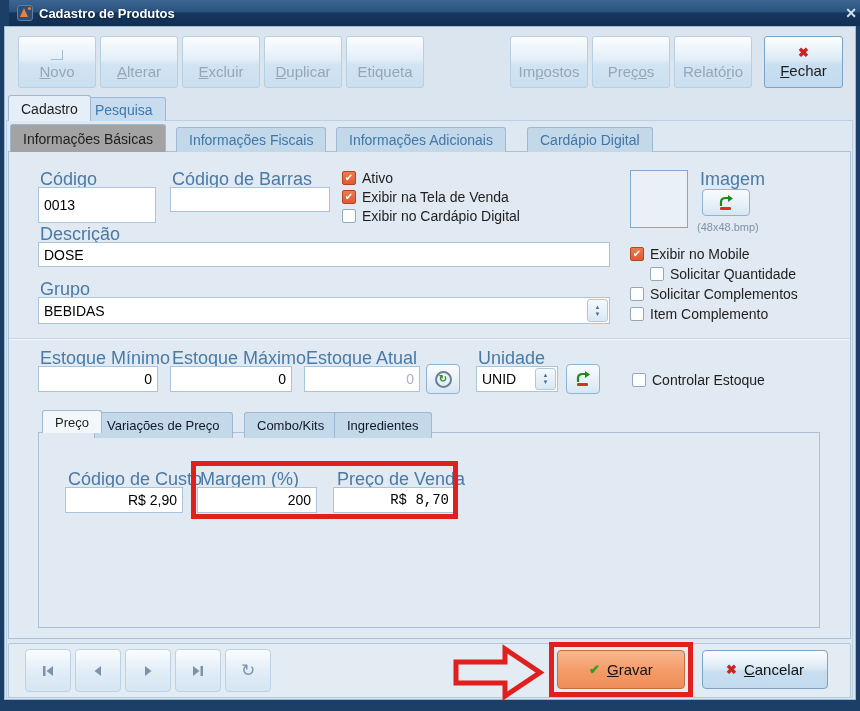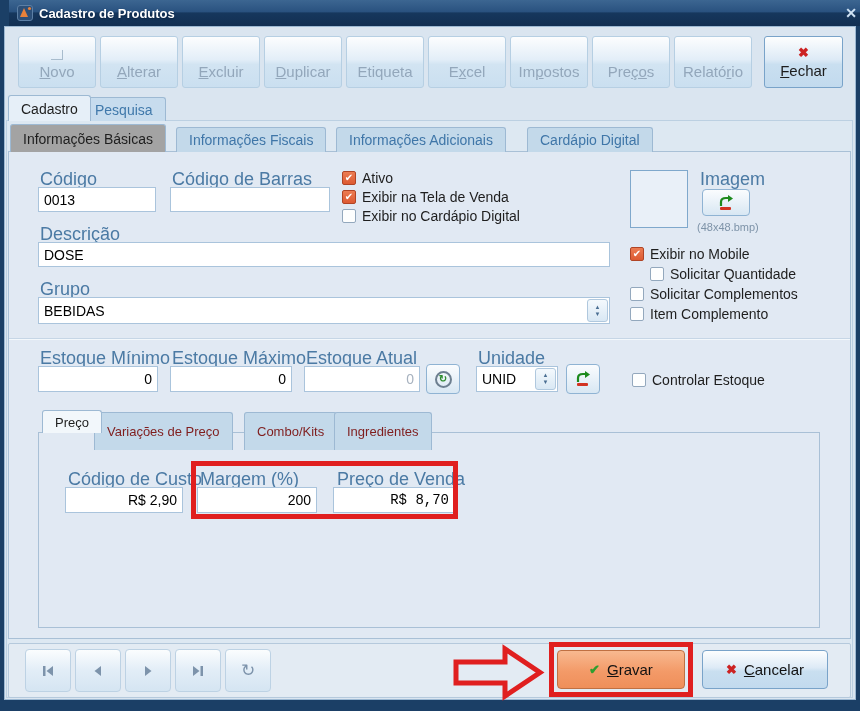--- a/index.html
+++ b/index.html
@@ -73,21 +73,21 @@
   .cb .ck { color:#ffffff; font-size:10px; line-height:10px; }
 
   .img-box { position:absolute; left:630px; top:170px; width:58px; height:58px; background:#e9f0f8; border:1px solid #7fa8cc; }
   .mini-btn { position:absolute; border:1px solid #8fb3d3; border-radius:4px;
     background:linear-gradient(#fafcfe,#d8e7f3); display:flex; align-items:center; justify-content:center; }
 
   .refresh-ic { width:17px; height:17px; border:2px solid #6d7f90; border-radius:50%;
     display:flex; align-items:center; justify-content:center; color:#2e8b2e; font-size:10px; line-height:10px; font-weight:bold; }
 
   .tab.price-active { top:410px; height:23px; background:#f2f7fb; color:#1e1e1e; z-index:5; font-size:13px; }
-  .tab.price-inactive { top:412px; height:38px; background:#c3d9ea; color:#7f1d1d; z-index:4; font-size:13px; }
+  .tab.price-inactive { top:412px; height:26px; background:#c3d9ea; color:#0f172a; z-index:4; font-size:13px; }
   .price-panel { position:absolute; left:38px; top:432px; width:782px; height:196px;
     background:#e1e9f3; border:1px solid #a9c0d6; }
 
   
   .bottom-bar { position:absolute; left:8px; top:643px; width:843px; height:55px;
     background:#e3ebf3; border:1px solid #b5c9dc; border-radius:2px; }
   .nav-btn { position:absolute; top:649px; width:46px; height:43px; border:1px solid #bdd2e4; border-radius:4px;
     background:linear-gradient(#fbfdfe,#e2edf7 50%,#d5e5f2); display:flex; align-items:center; justify-content:center; color:#7d93ab; }
   .action-btn { position:absolute; top:650px; height:39px; border-radius:4px; font-size:15px; color:#121212;
     display:flex; align-items:center; justify-content:center; gap:7px; white-space:nowrap; }
@@ -127,23 +127,20 @@
   </div>
   <div class="tb-btn" style="left:182px;width:78px;">
     <span class="lblline"><span></span><span class="ac">E</span><span>xcluir</span></span>
   </div>
   <div class="tb-btn" style="left:264px;width:78px;">
     <span class="lblline"><span></span><span class="ac">D</span><span>uplicar</span></span>
   </div>
   <div class="tb-btn" style="left:346px;width:78px;">
     <span class="lblline"><span>Etiqueta</span><span class="ac"></span><span></span></span>
   </div>
-  <div class="tb-btn" style="left:428px;width:78px;">
-    <span class="lblline"><span>E</span><span class="ac">x</span><span>cel</span></span>
-  </div>
   <div class="tb-btn" style="left:510px;width:78px;">
     <span class="lblline"><span>Im</span><span class="ac">p</span><span>ostos</span></span>
   </div>
   <div class="tb-btn" style="left:592px;width:78px;">
     <span class="lblline"><span>Pre</span><span class="ac">ço</span><span>s</span></span>
   </div>
   <div class="tb-btn" style="left:674px;width:78px;">
     <span class="lblline"><span>Relató</span><span class="ac">r</span><span>io</span></span>
   </div>
   <div class="tb-btn enabled" style="left:764px;width:79px;">
@@ -158,21 +155,21 @@
 
   <div class="tab sub-active" style="left:10px;">Informações Básicas</div>
   <div class="tab sub-inactive" style="left:176px;">Informações Fiscais</div>
   <div class="tab sub-inactive" style="left:336px;">Informações Adicionais</div>
   <div class="tab sub-inactive" style="left:527px;">Cardápio Digital</div>
 
   <div class="sub-panel"></div>
   <div class="divider"></div>
 
   <span class="lbl" style="left:40px;top:169px;">Código</span>
-  <input class="field" style="left: 38px; top: 187px; width: 118px; height: 25px;" value="0013">
+  <input class="field" style="left: 38px; top: 187px; width: 118px; height: 36px;" value="0013">
 
   <span class="lbl" style="left:172px;top:169px;">Código de Barras</span>
   <input class="field" style="left: 170px; top: 187px; width: 160px; height: 25px;" value="">
 
   <div class="cbrow" style="left:342px;top:170px;">
     <span class="cb checked">
         <span class="ck">✔</span>
       </span>
     <span>Ativo</span>
   </div>

